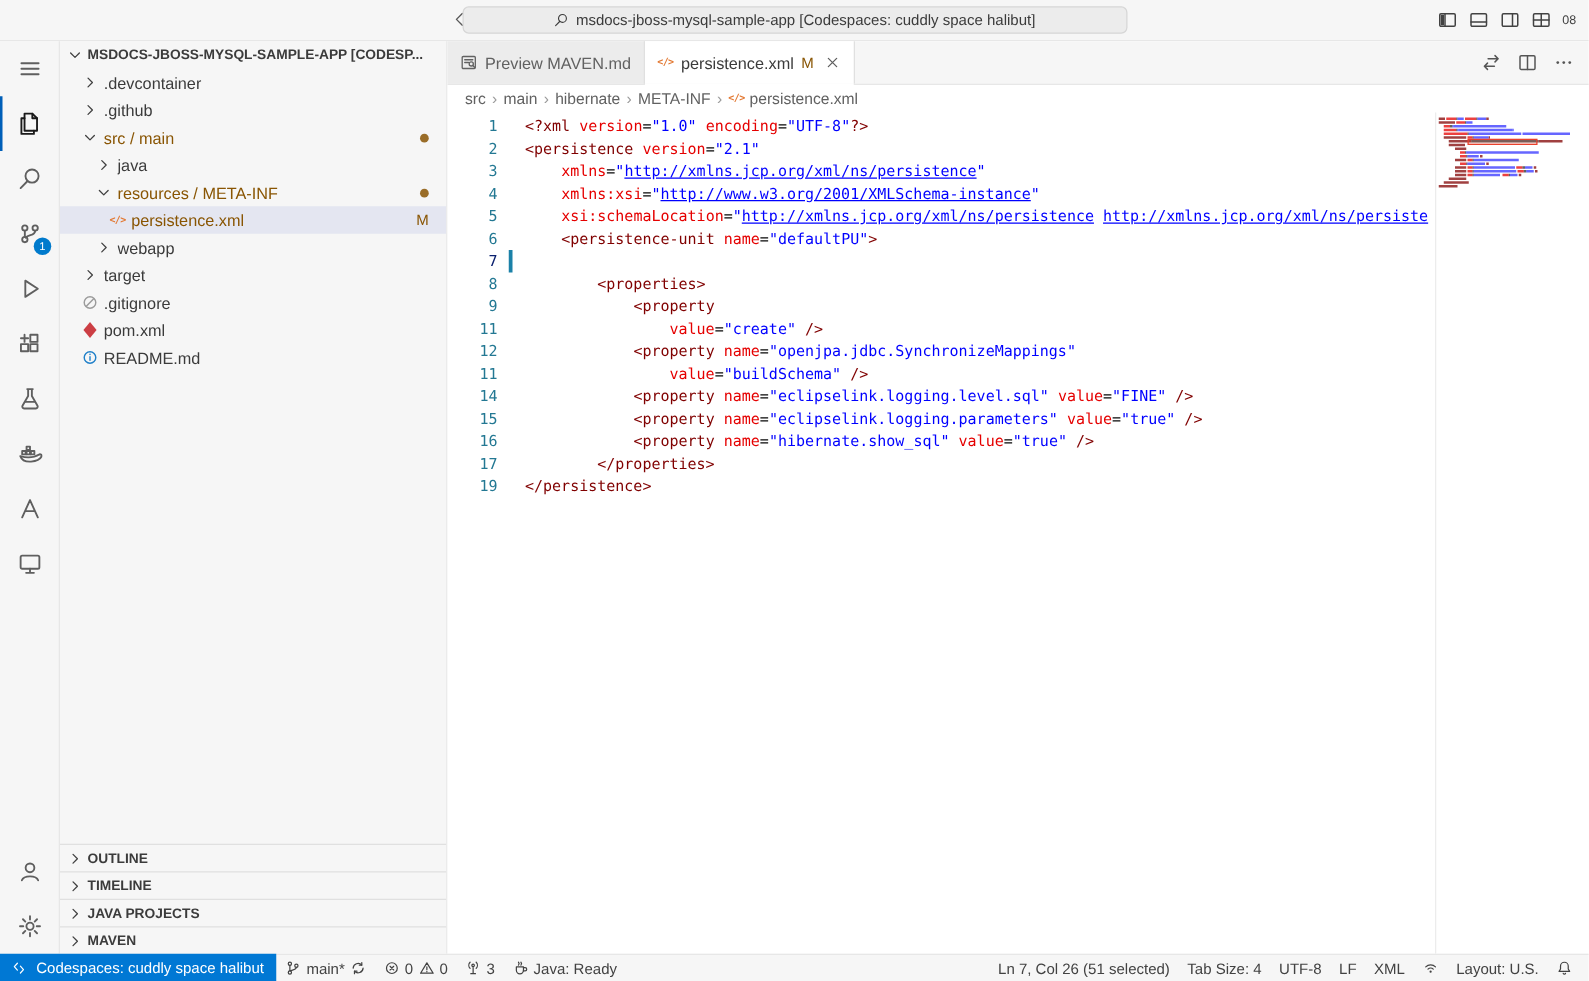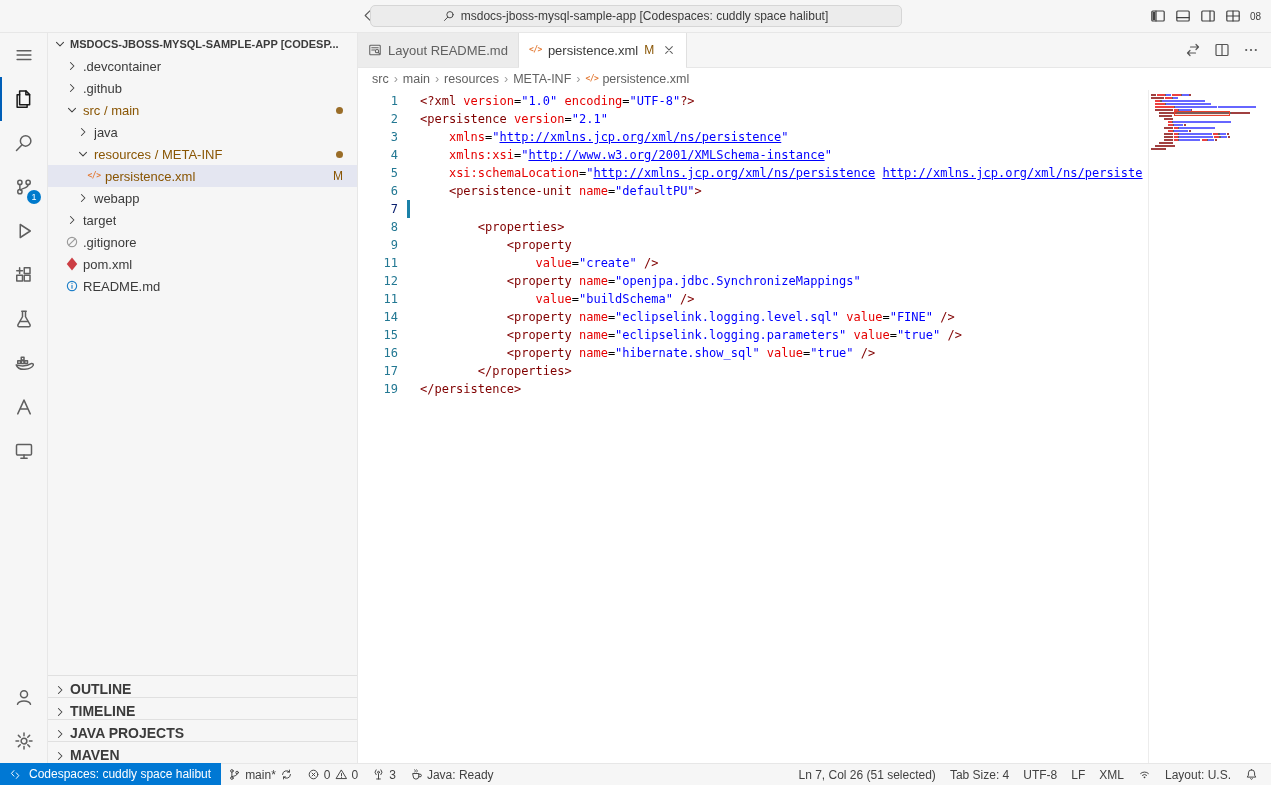--- a/index.html
+++ b/index.html
@@ -37,21 +37,21 @@
   .root-label{white-space:nowrap}
   .tree-row{height:22px;display:flex;align-items:center;cursor:pointer;font-size:13px;color:#3b3b3b}
   .tree-row.selected{background:#e4e6f1}
   .tree-row .icon{width:16px;margin-right:3px;color:#424242}
   .tree-label{white-space:nowrap;overflow:hidden}
   .tree-label.modified{color:var(--modified)}
   .tree-right{margin-left:auto;padding-right:14px;display:flex;align-items:center}
   .tree-badge{color:var(--modified);font-size:12px}
   .tree-dot{width:7px;height:7px;border-radius:50%;background:var(--modified);opacity:.85;display:inline-block}
   .sections{position:absolute;left:0;right:0;bottom:0}
-  .section{height:22px;border-top:1px solid #e0e0e0;display:flex;align-items:flex-end;font-size:14px;font-weight:700;color:#3b3b3b;padding-left:4px;cursor:pointer}
+  .section{height:22px;border-top:1px solid #e0e0e0;display:flex;align-items:center;font-size:11px;font-weight:700;color:#3b3b3b;padding-left:4px;cursor:pointer}
   .section .icon{width:16px;margin-right:2px;color:#424242}
 
   
   .editor{position:absolute;left:358px;top:33px;right:0;bottom:22px;background:#fff}
   .tabbar{height:35px;background:#f6f6f6;border-bottom:1px solid #e7e7e7;display:flex;align-items:stretch}
   .tab{display:flex;align-items:center;gap:6px;padding:0 10px;font-size:13px;color:#616161;background:#ececec;border-right:1px solid #e0e0e0;cursor:pointer;position:relative}
   .tab .icon svg{width:14px;height:14px}
   .tab.active{background:#fff;color:#3b3b3b}
   .tab.active::after{content:"";position:absolute;left:0;right:0;bottom:-1px;height:1px;background:#fff}
   .tab-modified{color:var(--modified);font-size:12px}
@@ -408,21 +408,21 @@
     <div id="tabs" style="display:flex">
         <div class="tab">
           <span class="icon">
             <svg width="16" height="16" viewBox="0 0 16 16" fill="none" stroke="currentColor" stroke-width="1.2" stroke-linecap="round" stroke-linejoin="round">
               <rect x="2" y="2.5" width="12" height="11" rx="1"></rect>
               <path d="M4.3 5.5h7.4M4.3 8h3.5"></path>
               <circle cx="10.3" cy="9.3" r="1.9"></circle>
               <path d="M11.7 10.7l1.6 1.6"></path>
             </svg>
           </span>
-          <span class="tab-label">Layout README.md</span>
+          <span class="tab-label">Preview MAVEN.md</span>
         </div>
         <div class="tab active">
           <span class="icon">
             <span style="font:700 8px/1 'DejaVu Sans Mono',monospace;color:#e37933;letter-spacing:-0.5px">&lt;/&gt;</span>
           </span>
           <span class="tab-label">persistence.xml</span>
           <span class="tab-modified">M</span>
           <span class="tab-close icon">
             <svg width="16" height="16" viewBox="0 0 16 16" fill="none" stroke="currentColor" stroke-width="1.2" stroke-linecap="round" stroke-linejoin="round">
               <path d="M4.2 4.2l7.6 7.6M11.8 4.2l-7.6 7.6"></path>
@@ -449,21 +449,21 @@
             <circle cx="12.8" cy="8" r="1.1" fill="currentColor" stroke="none"></circle>
           </svg>
         </span>
       </div>
   </div>
   <div class="breadcrumb" id="breadcrumb">
       <span class="bc-item">src</span>
       <span class="bc-sep">›</span>
       <span class="bc-item">main</span>
       <span class="bc-sep">›</span>
-      <span class="bc-item">resources</span>
+      <span class="bc-item">hibernate</span>
       <span class="bc-sep">›</span>
       <span class="bc-item">META-INF</span>
       <span class="bc-sep">›</span>
       <span class="icon">
         <span style="font:700 8px/1 'DejaVu Sans Mono',monospace;color:#e37933;letter-spacing:-0.5px">&lt;/&gt;</span>
       </span>
       <span class="bc-item">persistence.xml</span>
     </div>
   <div class="code" id="code">
       <div class="code-line"><span class="ln">1</span><span class="gmark"></span><span class="lc"><span class="tk-t">&lt;?xml</span><span class="tk-p"> </span><span class="tk-a">version</span><span class="tk-p">=</span><span class="tk-v">"1.0"</span><span class="tk-p"> </span><span class="tk-a">encoding</span><span class="tk-p">=</span><span class="tk-v">"UTF-8"</span><span class="tk-t">?&gt;</span></span></div>

